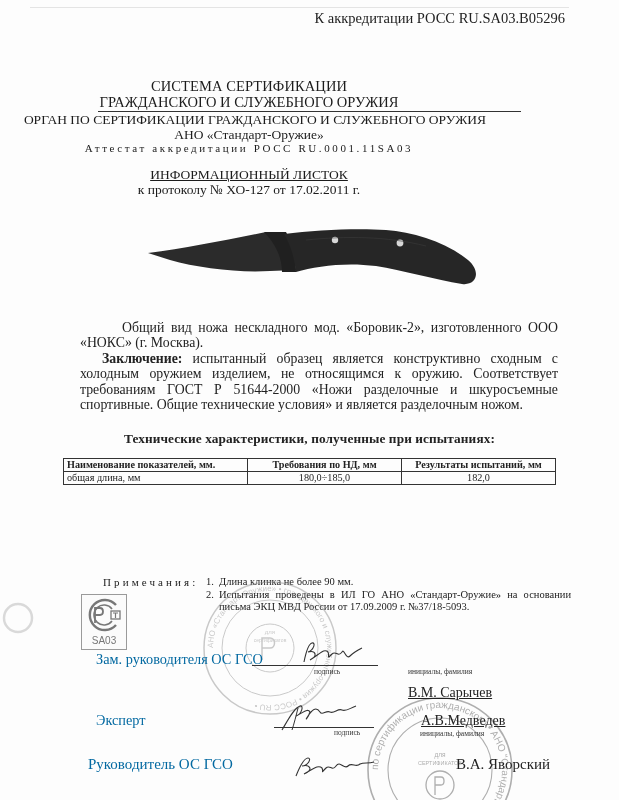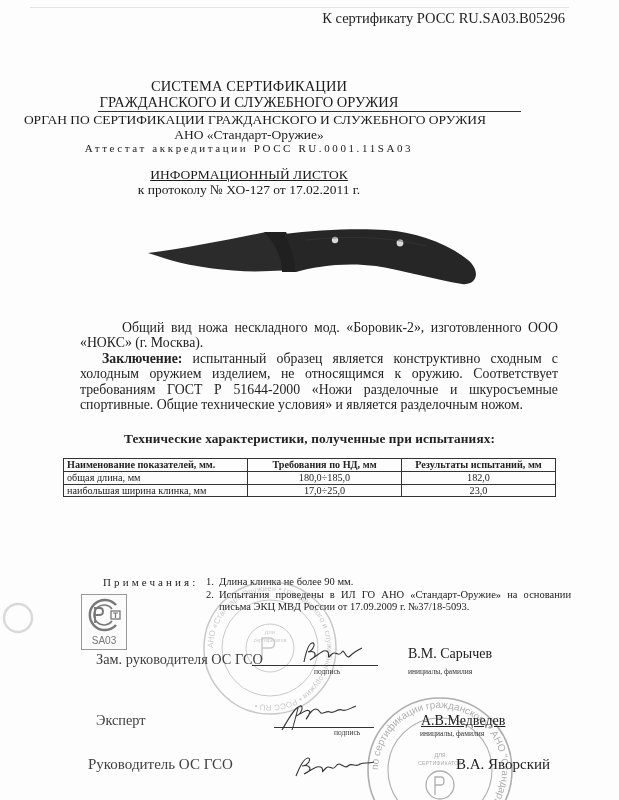--- a/index.html
+++ b/index.html
@@ -30,50 +30,50 @@
     table.spec th:nth-child(2), table.spec td:nth-child(2) { text-align: center; width: 154px; }
     table.spec th:nth-child(3), table.spec td:nth-child(3) { text-align: center; }
     .notes-label { left: 103px; top: 576px; font-size: 11px; letter-spacing: 3.1px; color: #222; }
     .notes { left: 206px; top: 576px; width: 365px; font-size: 10.5px; line-height: 12.5px; color: #222; }
     .notes .item { display: flex; }
     .notes .num { width: 13px; flex: none; }
     .notes .txt { flex: 1; text-align: justify; }
     .logo { left: 81px; top: 594px; width: 46px; height: 56px; border: 1px solid #9a9a9a; background: #fbfbfb; }
     .logo-faint { left: -4px; top: 594px; width: 40px; height: 56px; opacity: 0.35; }
     .logo-code { left: 0; right: 0; bottom: 3px; text-align: center; font-family: "Liberation Sans", sans-serif; font-size: 10px; color: #777; }
-    .sig-row-label { font-size: 14.3px; color: #404040; }
+    .sig-row-label { font-size: 14.3px; color: #0369a1; }
     .r1-label { left: 96px; top: 651px; }
     .r2-label { left: 96px; top: 712px; }
     .r3-label { left: 88px; top: 756px; font-size: 15px; }
     .sig-line { height: 1px; background: #333; }
     .r1-line { left: 252px; top: 665px; width: 126px; }
     .r2-line { left: 274px; top: 727px; width: 100px; }
     .sig-caption { font-size: 7.5px; color: #333; }
     .r1-cap { left: 314px; top: 667px; }
     .r2-cap { left: 334px; top: 728px; }
     .name { font-size: 14px; color: #222; }
-    .r1-name { left: 408px; top: 646px; }
+    .r1-name { left: 408px; top: 685px; text-decoration: underline; }
     .r2-name { left: 421px; top: 713px; text-decoration: underline; }
     .r3-name { left: 456px; top: 756px; font-size: 15px; }
     .name-cap { font-size: 7.5px; color: #333; }
     .r1-namecap { left: 408px; top: 667px; }
     .r2-namecap { left: 420px; top: 729px; }
     .stamp { pointer-events: none; }
     .stamp1 { left: 200px; top: 578px; width: 140px; height: 140px; opacity: 0.45; }
     .stamp2 { left: 365px; top: 695px; width: 150px; height: 150px; opacity: 0.6; }
     .signature { pointer-events: none; }
     .sig1 { left: 298px; top: 640px; width: 66px; height: 26px; }
     .sig2 { left: 278px; top: 702px; width: 80px; height: 30px; }
     .sig3 { left: 290px; top: 752px; width: 86px; height: 28px; }
   </style>
 </head>
 <body>
 
 <div class="abs topline"></div>
-<div class="abs cert-ref">К сертификату РОСС RU.SA03.B05296</div>
+<div class="abs cert-ref">К аккредитации РОСС RU.SA03.B05296</div>
 
 <div class="abs hdr hdr1">СИСТЕМА СЕРТИФИКАЦИИ</div>
 <div class="abs hdr hdr2">ГРАЖДАНСКОГО И СЛУЖЕБНОГО ОРУЖИЯ</div>
 <div class="abs hdr-rule"></div>
 <div class="abs hdr hdr3">ОРГАН ПО СЕРТИФИКАЦИИ ГРАЖДАНСКОГО И СЛУЖЕБНОГО ОРУЖИЯ</div>
 <div class="abs hdr hdr4">АНО «Стандарт-Оружие»</div>
 <div class="abs hdr hdr5">Аттестат аккредитации РОСС RU.0001.11SA03</div>
 
 <div class="abs hdr title1">ИНФОРМАЦИОННЫЙ ЛИСТОК</div>
 <div class="abs hdr title2">к протоколу № ХО-127 от 17.02.2011 г.</div>
@@ -100,25 +100,20 @@
       <th>Наименование показателей, мм.</th>
       <th>Требования по НД, мм</th>
       <th>Результаты испытаний, мм</th>
     </tr>
   </thead>
   <tbody>
     <tr>
       <td>общая длина, мм</td>
       <td>180,0÷185,0</td>
       <td>182,0</td>
-    </tr>
-    <tr>
-      <td>наибольшая ширина клинка, мм</td>
-      <td>17,0÷25,0</td>
-      <td>23,0</td>
     </tr>
   </tbody>
 </table>
 
 <div class="abs notes-label">Примечания:</div>
 <div class="abs notes">
   <div class="item">
     <span class="num">1.</span>
     <span class="txt">Длина клинка не более 90 мм.</span>
   </div>

